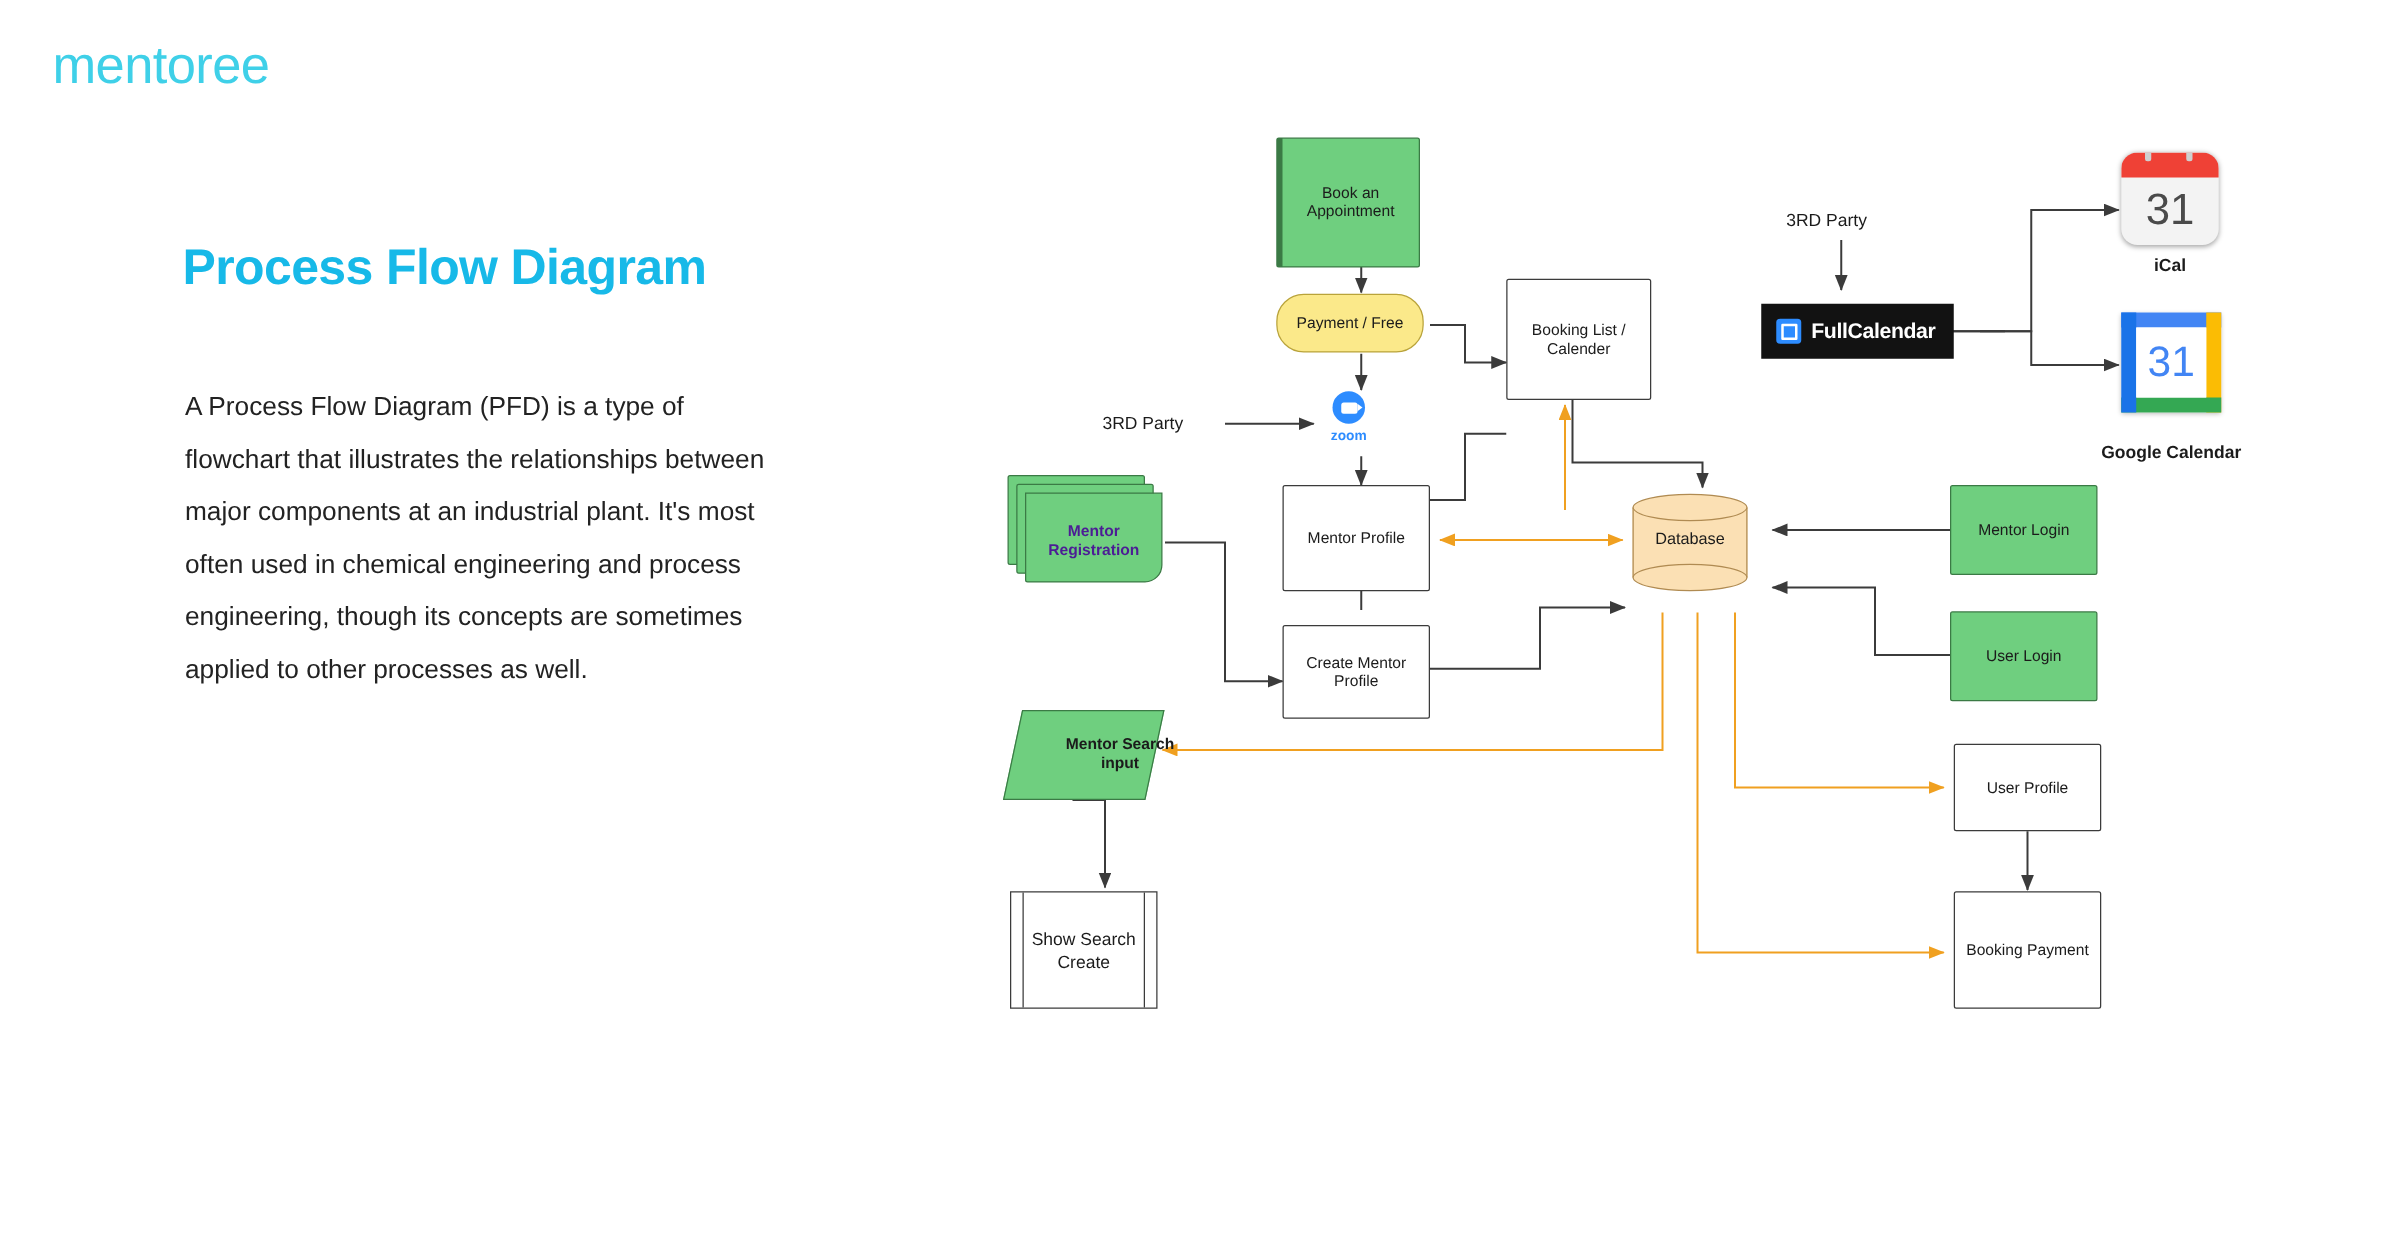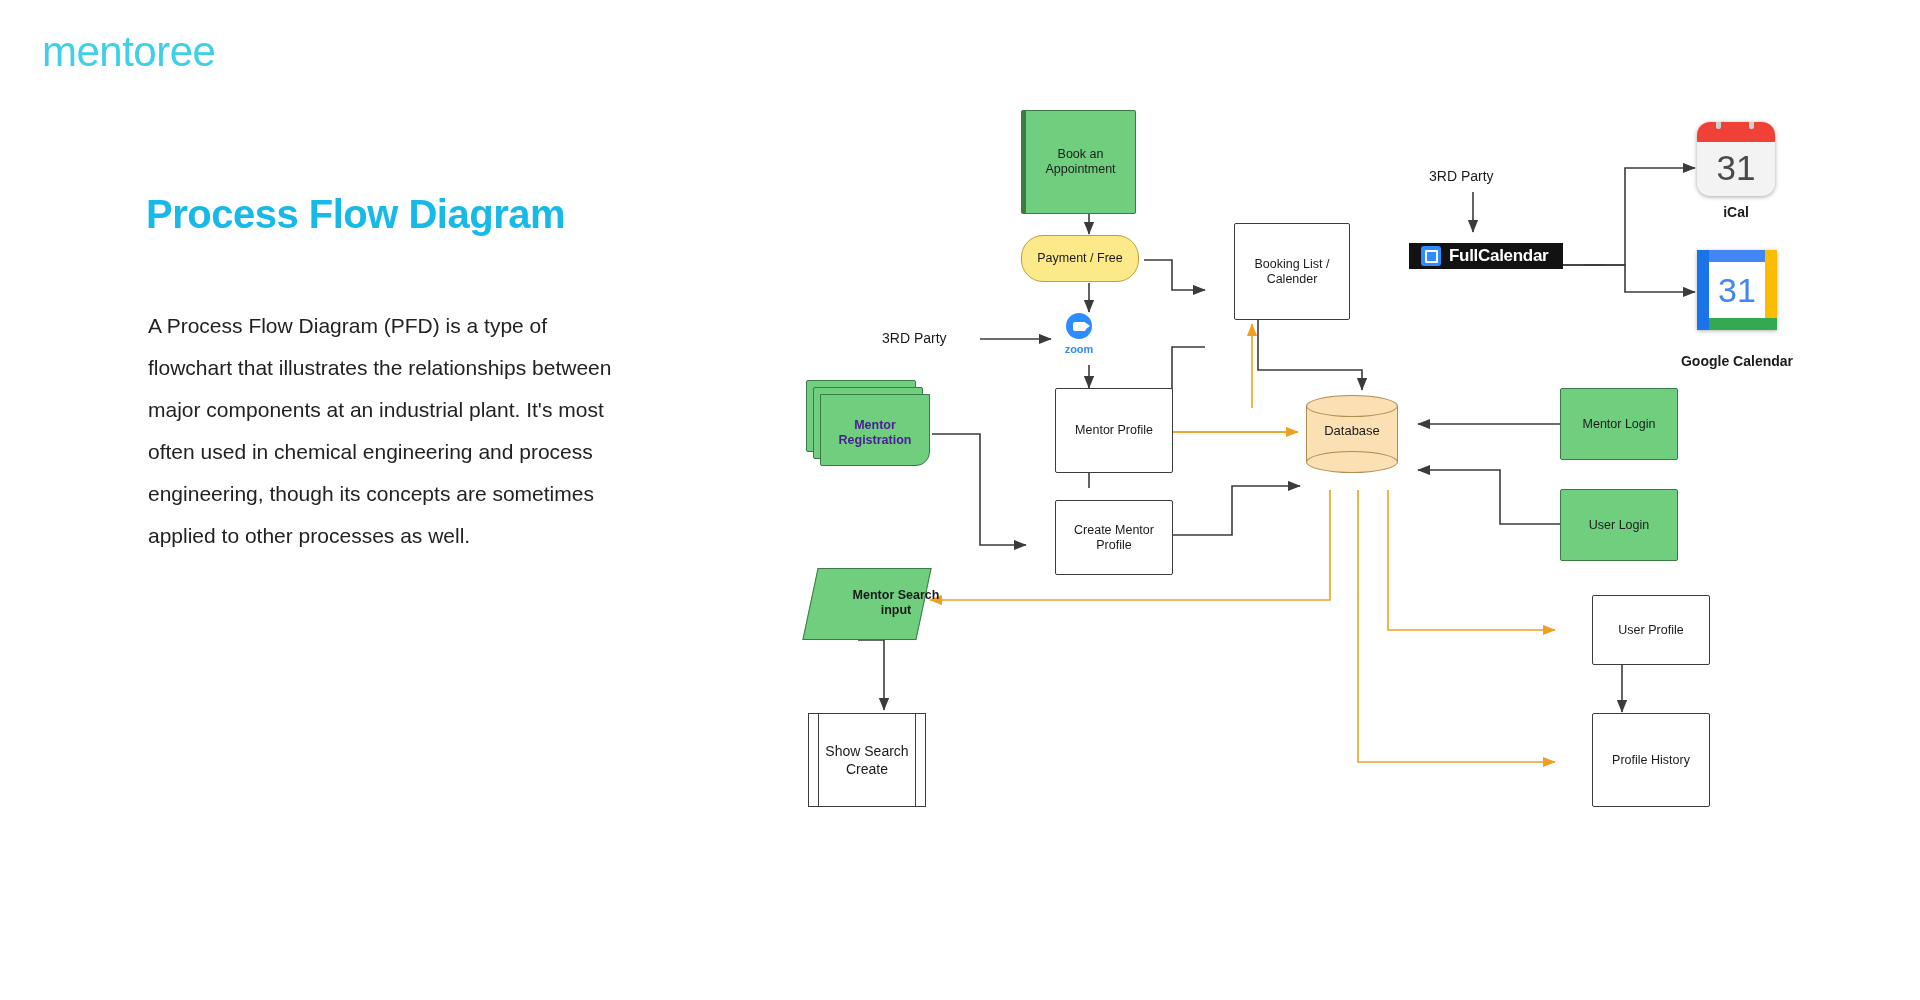--- a/index.html
+++ b/index.html
@@ -74,21 +74,21 @@
     text-align: center;
     font-size: 12.5px;
     line-height: 15px;
     border: 1.5px solid #3b3b3b;
     background: #ffffff;
     border-radius: 2px;
     padding: 2px 4px;
   }
   .node.bold { font-weight: normal; }
   .node.green { background: #6fcf7f; border-color: #3b7a45; }
-  .node.white { background: #ffffff; border-color: #3b3b3b; margin-left: 29px; }
+  .node.white { background: #ffffff; border-color: #3b3b3b; }
   .node.yellow {
     background: #fbe98a;
     border-color: #b9a33a;
     border-radius: 22px;
   }
 
   
   .stack {
     position: absolute;
   }
@@ -225,21 +225,21 @@
     font-size: 14px;
     font-weight: bold;
     text-align: center;
     color: #1b1b1b;
     white-space: nowrap;
   }
 
   
   .fullcal {
     position: absolute;
-    width: 154px; height: 26px;
+    width: 154px; height: 44px;
     background: #121212;
     display: flex;
     align-items: center;
     gap: 8px;
     padding-left: 12px;
     box-sizing: border-box;
   }
   .fullcal .mark {
     width: 20px; height: 20px;
     background: #2d8cff;
@@ -436,21 +436,21 @@
 
   <div class="node green bold" style="left:1560px; top:489px; width:118px; height:72px;">
     <span>User Login</span>
   </div>
 
   <div class="node white" style="left:1563px; top:595px; width:118px; height:70px;">
     <span>User Profile</span>
   </div>
 
   <div class="node white bold" style="left:1563px; top:713px; width:118px; height:94px;">
-    <span>Profile History</span>
+    <span>Booking Payment</span>
   </div>
 
   <div class="fullcal" style="left:1409px; top:243px;">
     <div class="mark"></div>
     <div class="txt">FullCalendar</div>
   </div>
 
   <div class="ical" style="left:1697px; top:122px;">
     <div class="bar">
       <div class="ring" style="left:19px;"></div>

